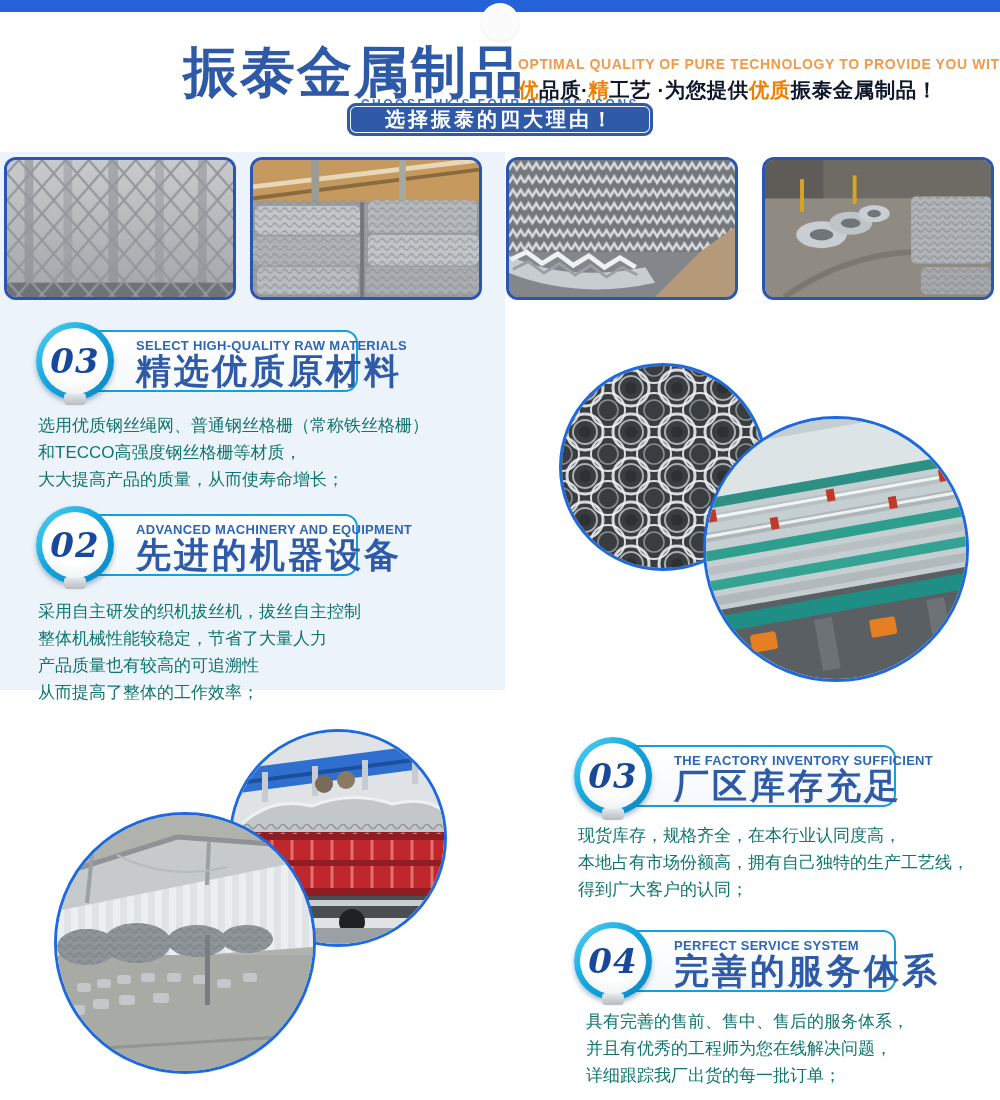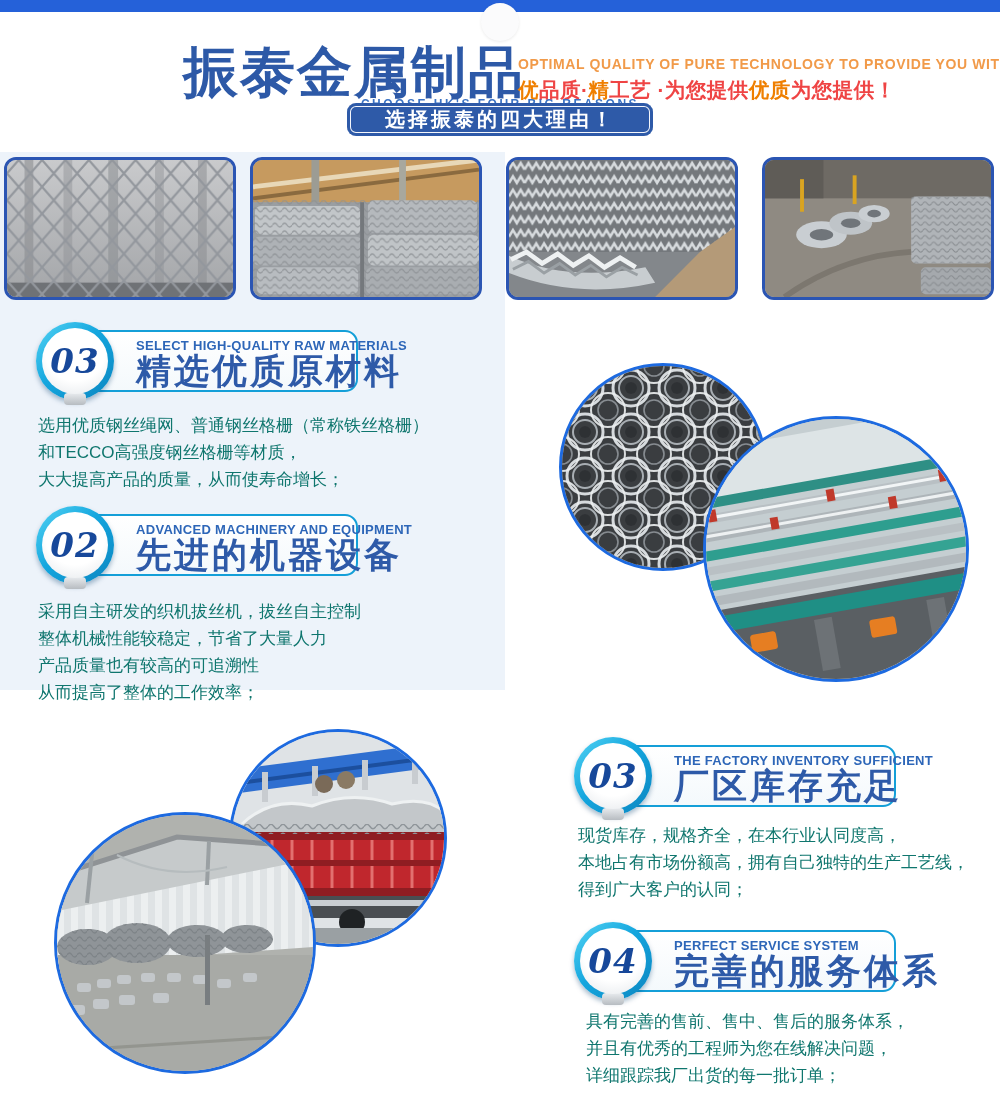--- a/index.html
+++ b/index.html
@@ -10,21 +10,21 @@
   
   #topbar{left:0;top:0;width:1000px;height:12px;background:#2561d9;}
   #topnotch{left:481px;top:3px;width:38px;height:38px;border-radius:50%;background:#fbfbfc;
             box-shadow:0 1px 3px rgba(0,0,0,0.08);}
 
   
   #brand{left:183px;top:42px;font-size:55px;font-weight:900;color:#2d59a7;letter-spacing:2px;line-height:1.1;}
   #slogan{left:518px;top:56px;width:400px;}
   #slogan-en{font-size:14px;font-weight:bold;color:#f19a49;letter-spacing:0.6px;white-space:nowrap;}
   #slogan-cn{margin-top:4px;font-size:20.5px;font-weight:bold;letter-spacing:0.5px;white-space:nowrap;}
-  .c-blue{color:#ef4444;} .c-orange{color:#ef7f00;}
+  .c-blue{color:#0f172a;} .c-orange{color:#ef7f00;}
   #choose-en{left:347px;top:97px;width:306px;text-align:center;font-size:12px;font-weight:bold;
              color:#3a72c4;letter-spacing:2.5px;white-space:nowrap;}
   #choose-badge{left:347px;top:103px;width:306px;height:33px;background:#2e5aa8;border-radius:9px;
                 display:flex;align-items:center;justify-content:center;
                 box-shadow:inset 0 0 0 3px #2e5aa8, inset 0 0 0 4px rgba(255,255,255,0.95);}
   #choose-badge span{color:#ffffff;font-size:20px;font-weight:bold;letter-spacing:3px;}
 
   
   #left-tint{left:0;top:152px;width:505px;height:538px;background:#edf3fa;}
 
@@ -64,21 +64,21 @@
 <body>
 
 <div id="stage">
 
   <div class="abs" id="topbar"></div>
   <div class="abs" id="topnotch"></div>
 
   <div class="abs" id="brand">振泰金属制品</div>
   <div class="abs" id="slogan">
     <div id="slogan-en">OPTIMAL QUALITY OF PURE TECHNOLOGY TO PROVIDE YOU WITH HIGH QUALITY SLOPE FENCE!</div>
-    <div id="slogan-cn"><span class="c-orange">优</span><span class="c-blue">品质·</span><span class="c-orange">精</span><span class="c-blue">工艺 ·为您提供</span><span class="c-orange">优质</span><span class="c-blue">为您提供！</span></div>
+    <div id="slogan-cn"><span class="c-orange">优</span><span class="c-blue">品质·</span><span class="c-orange">精</span><span class="c-blue">工艺 ·为您提供</span><span class="c-orange">优质</span><span class="c-blue">振泰金属制品！</span></div>
   </div>
   <div class="abs" id="choose-en">CHOOSE HK'S FOUR BIG REASONS</div>
   <div class="abs" id="choose-badge">
     <span>选择振泰的四大理由！</span>
   </div>
 
   <div class="abs" id="left-tint"></div>
 
   <div class="abs photo" style="left:4px;">
     <svg viewBox="0 0 232 143" preserveAspectRatio="none">

